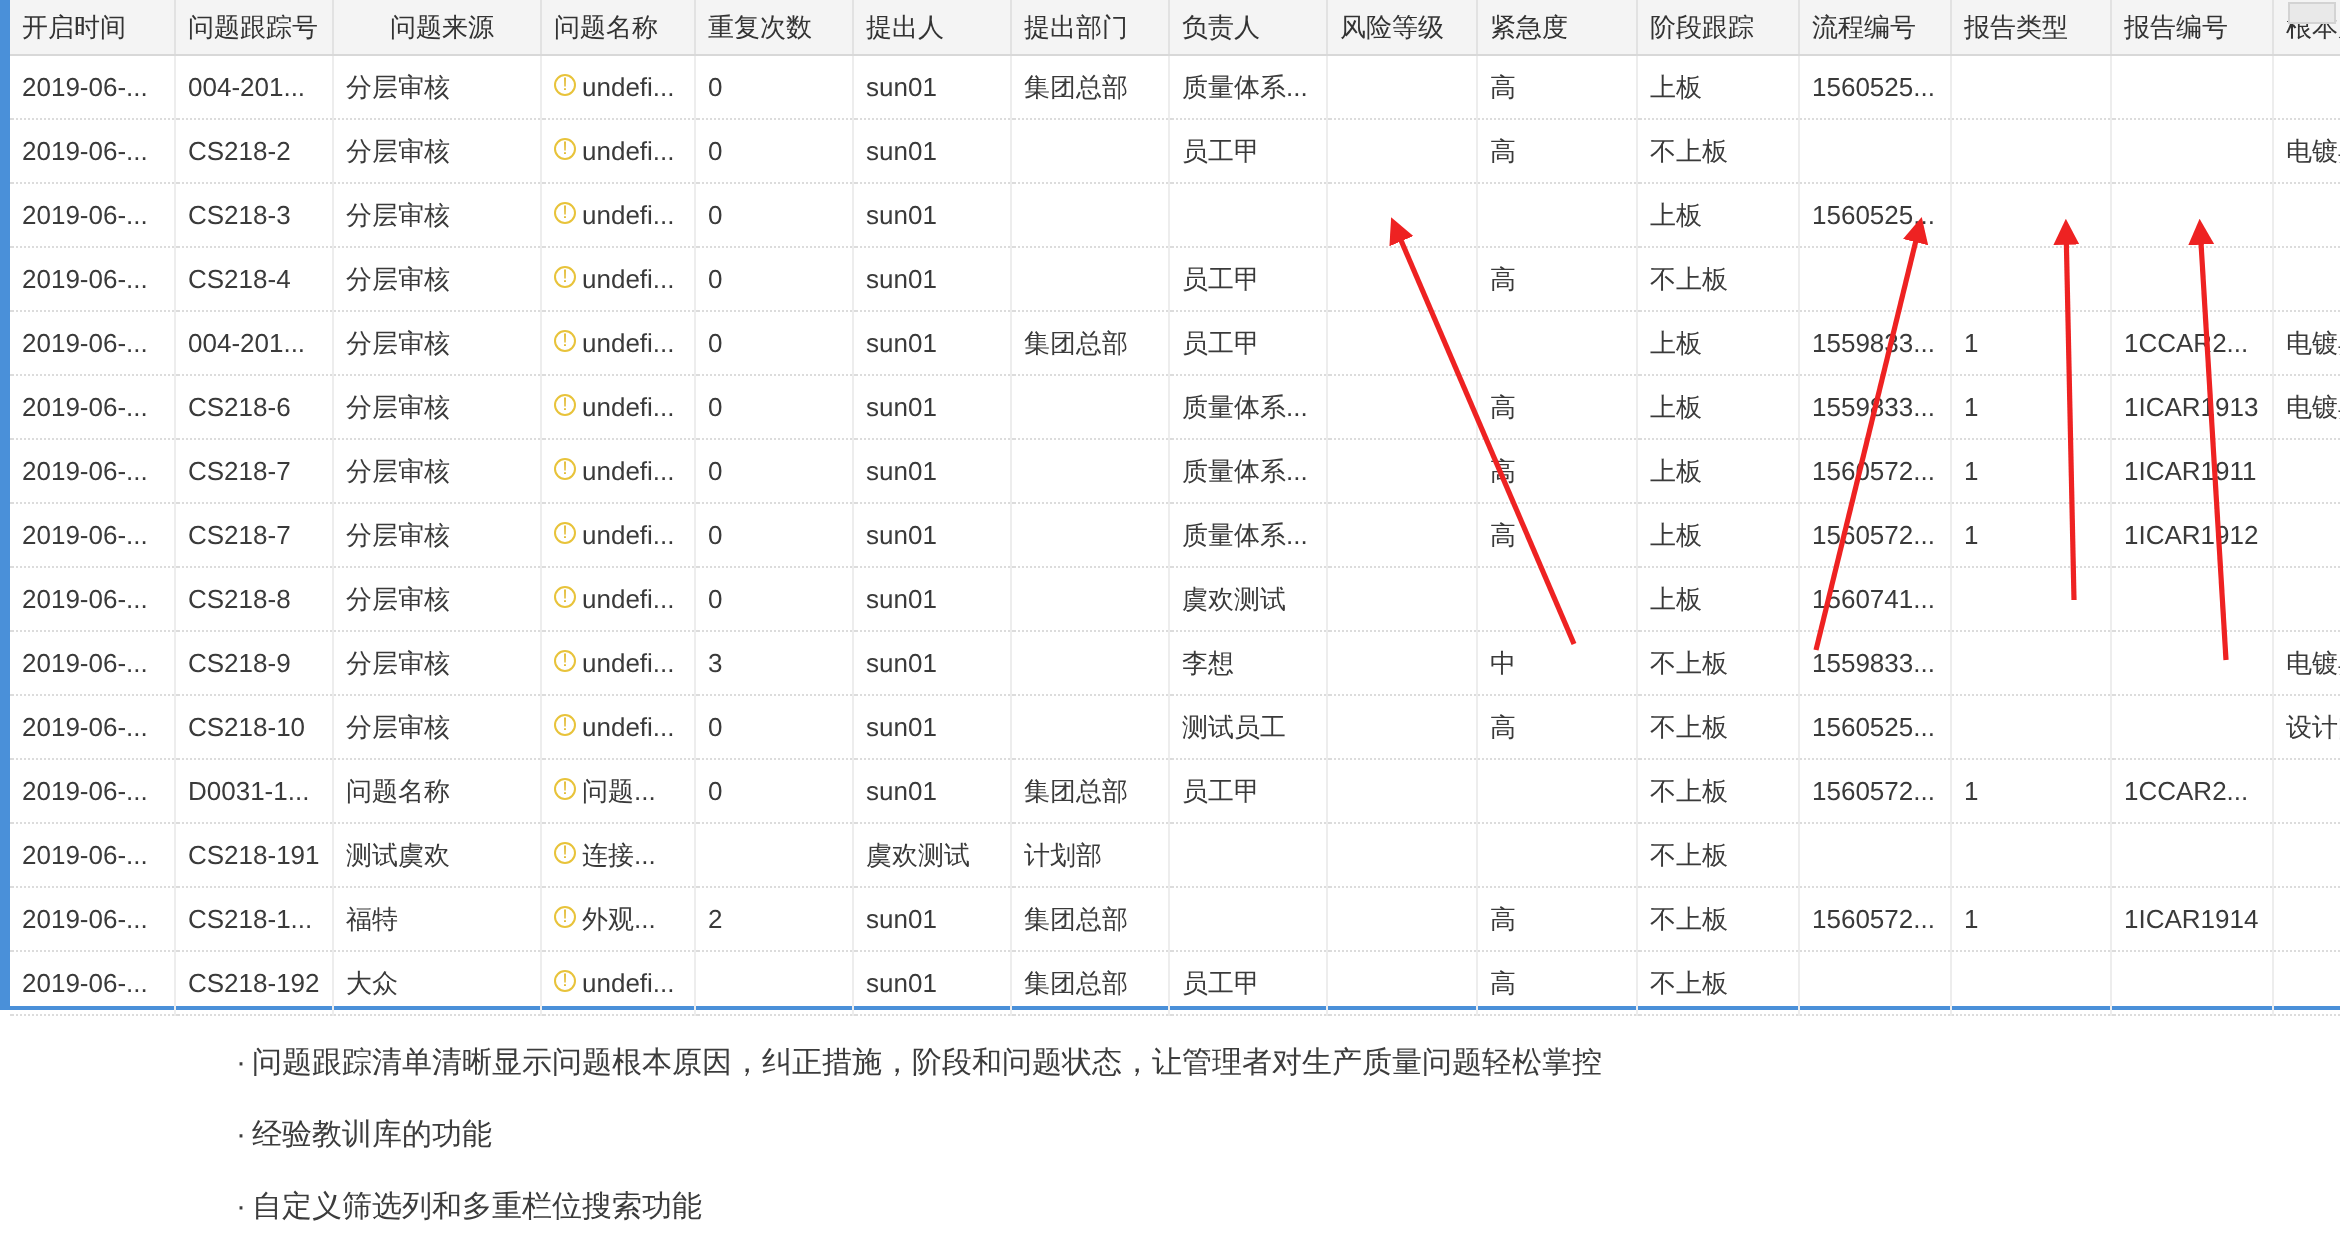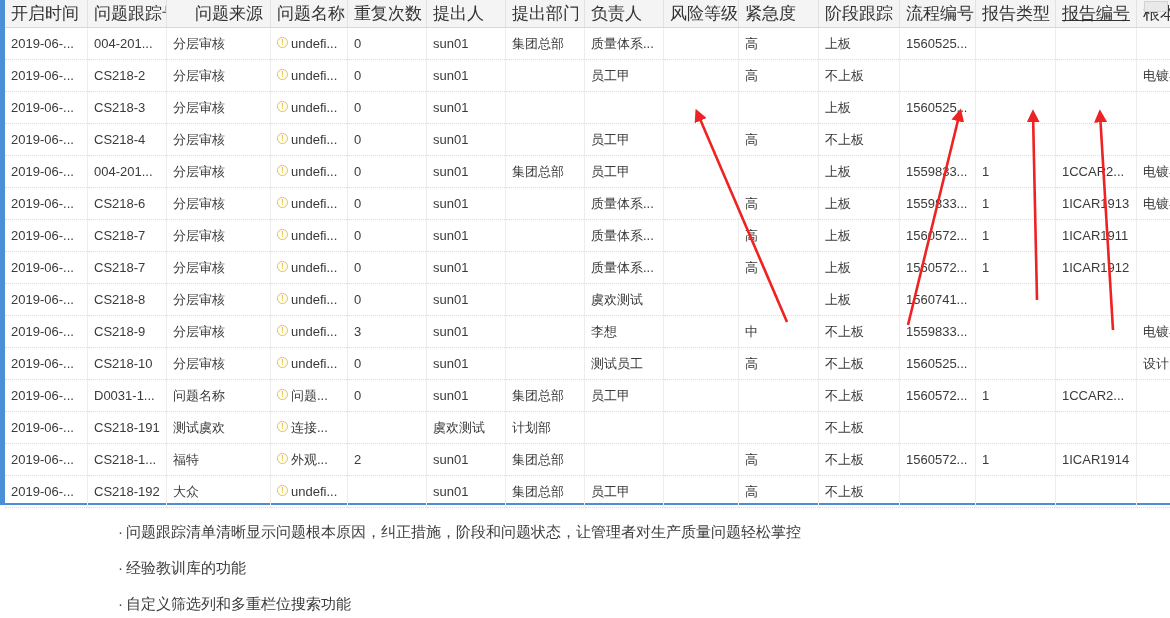--- a/index.html
+++ b/index.html
@@ -31,21 +31,21 @@
     table-layout: fixed;
     width: 1165px;
     font-size: 13px;
   }
 
   table.grid th {
     height: 27px;
     background: #f4f4f4;
     font-weight: normal;
     color: #333;
-    font-size: 17px;
+    font-size: 13px;
     text-align: left;
     padding: 0 6px;
     border-right: 1px solid #e2e2e2;
     border-bottom: 1px solid #d8d8d8;
     white-space: nowrap;
     overflow: hidden;
   }
 
   table.grid td {
     height: 31px;
@@ -136,21 +136,21 @@
           <th style="width: 64px; margin-top: 10px;">问题名称</th>
           <th style="width: 66px;">重复次数</th>
           <th style="width: 66px;">提出人</th>
           <th style="width: 66px;">提出部门</th>
           <th style="width: 66px; margin-top: 44px;">负责人</th>
           <th style="width: 62px;">风险等级</th>
           <th style="width: 67px;">紧急度</th>
           <th style="width: 68px;">阶段跟踪</th>
           <th style="width: 63px;">流程编号</th>
           <th style="width: 67px;">报告类型</th>
-          <th style="width: 68px; text-decoration: underline;">报告编号</th>
+          <th style="width: 68px;">报告编号</th>
           <th style="width: 67px;">根本原因</th>
         </tr>
     </thead>
     <tbody id="table-body">
         <tr>
           <td>2019-06-...</td>
           <td>004-201...</td>
           <td>分层审核</td>
           <td><span class="warn-icon"></span><span class="name-text">undefi...</span></td>
           <td>0</td>

